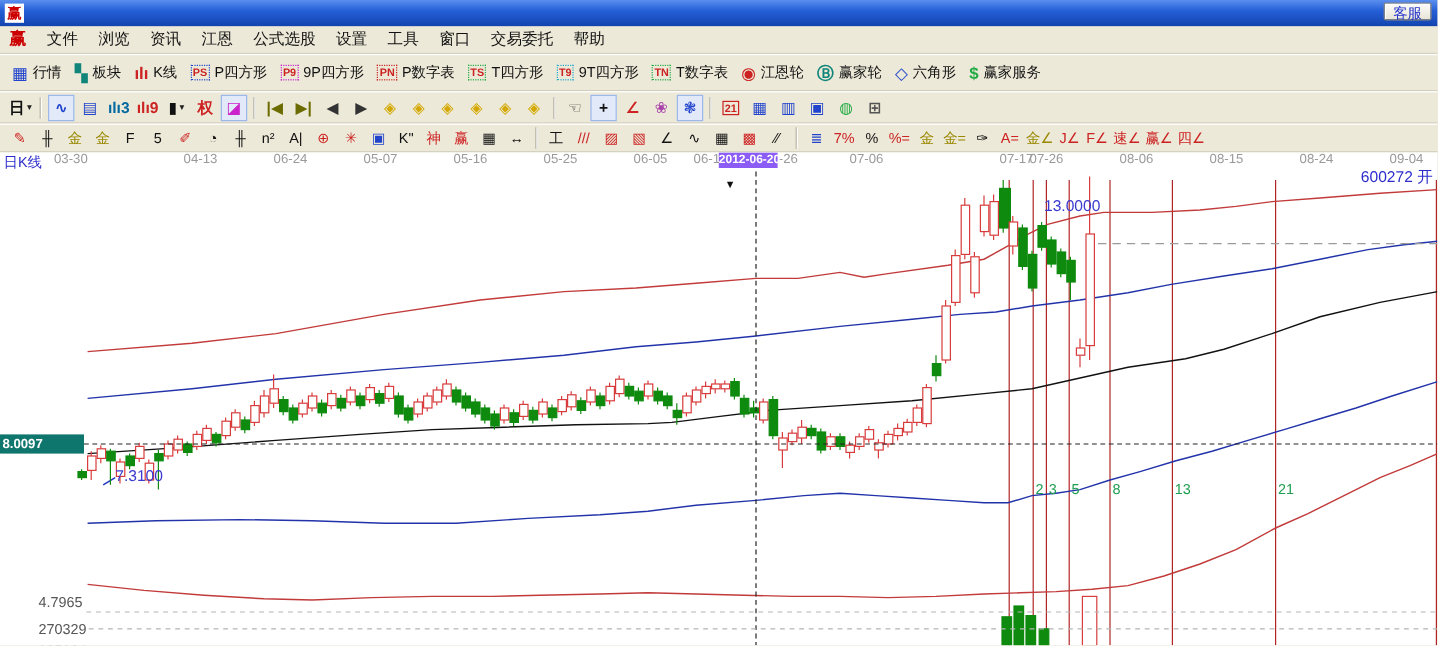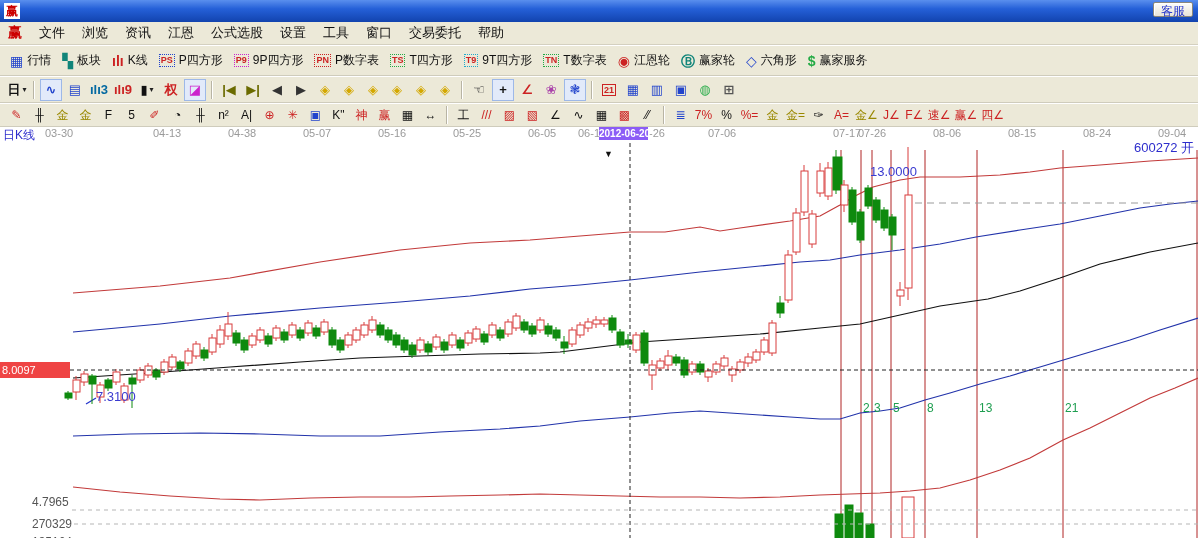--- a/index.html
+++ b/index.html
@@ -42,22 +42,22 @@
   .chart{position:absolute;top:127px;left:0;width:1198px;height:411px;background:#fff;overflow:hidden;}
   .chart svg{position:absolute;left:0;top:0;}
   .dates{position:absolute;top:0;left:0;width:100%;height:13px;}
   .dates .tick{position:absolute;top:0;font-size:11px;color:#9a9a9a;white-space:nowrap;}
   .hl-date{position:absolute;top:0;background:#8b5cf6;color:#fff;font-size:10px;
     text-align:center;line-height:13px;white-space:nowrap;font-weight:bold;}
   .corner-left{position:absolute;left:3px;top:0;color:#2d2dcc;font-size:12px;}
   .corner-right{position:absolute;right:4px;top:12px;color:#2d2dcc;font-size:13px;white-space:nowrap;}
   .ind{position:absolute;top:13px;left:0;height:16px;width:100%;font-size:11px;}
   .ind span{position:absolute;top:2px;white-space:nowrap;}
-  .price-box{position:absolute;left:0;background:#ef4444;color:#fff;font-size:11px;
-    line-height:16px;padding-left:2px;box-sizing:border-box;font-weight:normal;}
+  .price-box{position:absolute;left:0;background:#0f766e;color:#fff;font-size:11px;
+    line-height:16px;padding-left:2px;box-sizing:border-box;font-weight:bold;}
 </style>
 </head>
 <body>
 
 <div id="app">
   <div class="titlebar">
     <span class="t-icon">赢</span>
     <button class="cs-btn">客服</button>
   </div>
 
@@ -708,21 +708,21 @@
         <text x="870" y="176" fill="#3b3bd0" font-size="13" font-family="&quot;Liberation Sans&quot;,sans-serif">13.0000</text>
         <text x="96" y="401" fill="#3b3bd0" font-size="13" font-family="&quot;Liberation Sans&quot;,sans-serif">7.3100</text>
         <text x="32" y="506" fill="#555555" font-size="12" font-family="&quot;Liberation Sans&quot;,sans-serif">4.7965</text>
         <text x="32" y="528" fill="#555555" font-size="12" font-family="&quot;Liberation Sans&quot;,sans-serif">270329</text>
         <text x="32" y="546" fill="#555555" font-size="12" font-family="&quot;Liberation Sans&quot;,sans-serif">135164</text>
         <text x="604" y="157" fill="#111111" font-size="9" font-family="&quot;Liberation Sans&quot;,sans-serif">▼</text>
       </svg>
     <div class="dates">
         <span class="tick" style="left: 45px;">03-30</span>
         <span class="tick" style="left: 153px;">04-13</span>
-        <span class="tick" style="left: 228px;">04-38</span>
+        <span class="tick" style="left: 228px;">06-24</span>
         <span class="tick" style="left: 303px;">05-07</span>
         <span class="tick" style="left: 378px;">05-16</span>
         <span class="tick" style="left: 453px;">05-25</span>
         <span class="tick" style="left: 528px;">06-05</span>
         <span class="tick" style="left: 578px;">06-14</span>
         <span class="tick" style="left: 708px;">07-06</span>
         <span class="tick" style="left: 795px; padding-left: 38px;">07-17</span>
         <span class="tick" style="left: 858px;">07-26</span>
         <span class="tick" style="left: 933px;">08-06</span>
         <span class="tick" style="left: 1008px;">08-15</span>

